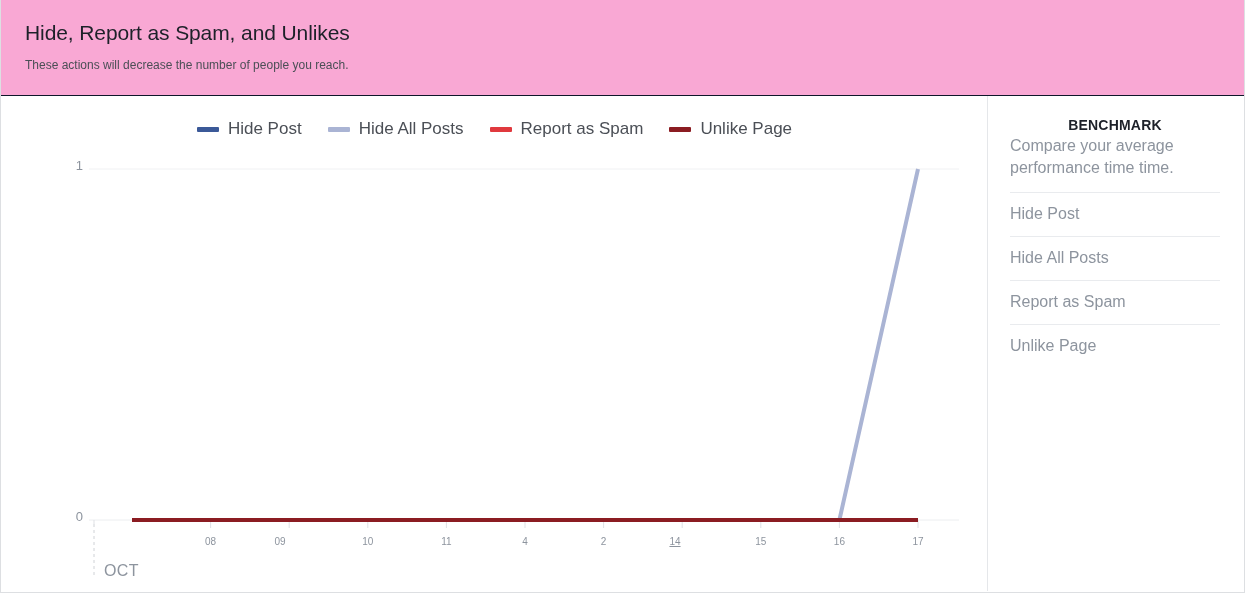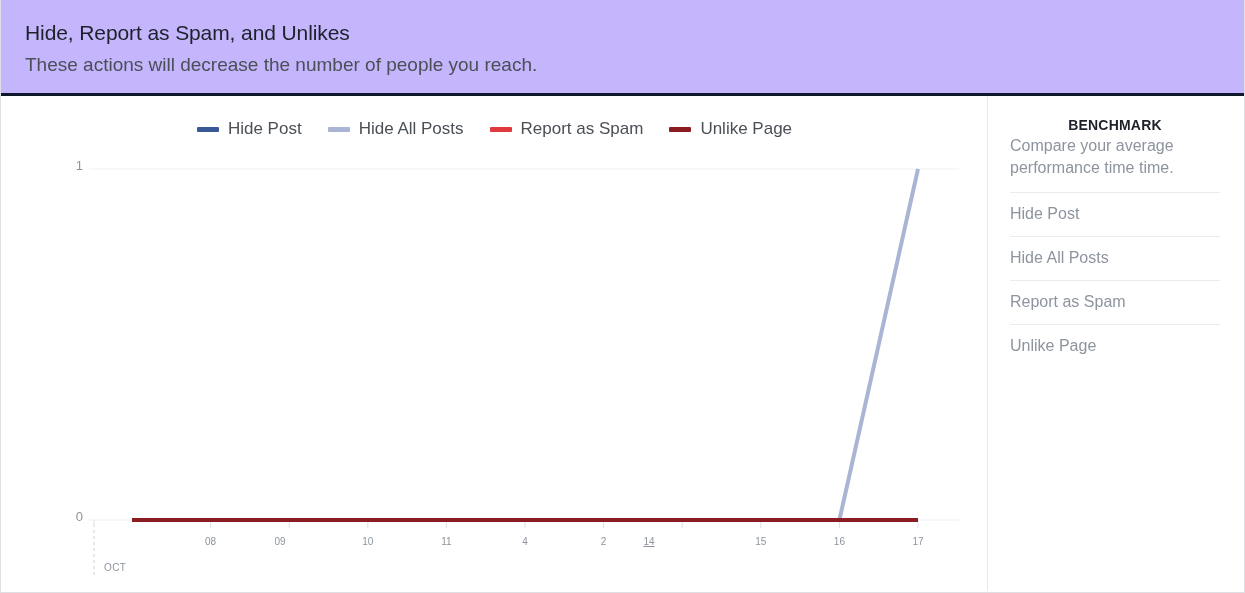--- a/index.html
+++ b/index.html
@@ -26,34 +26,34 @@
     background: #ffffff;
   }
 
   
   .card-header {
     position: absolute;
     left: 0; top: 0;
     width: 1243px;
     height: 96px;
     box-sizing: border-box;
-    background: #c4b5fd;
-    border-bottom: 3px solid #0f172a;
+    background: #f9a8d4;
+    border-bottom: 1px solid #0f172a;
     padding: 20px 0 0 24px;
   }
   .card-title {
     font-size: 21px;
     line-height: 26px;
     color: #1d2129;
     font-weight: 400;
     letter-spacing: -0.1px;
     margin: 0;
   }
   .card-subtitle {
-    font-size: 19px;
+    font-size: 12px;
     line-height: 20px;
     color: #4b4f56;
     margin: 9px 0 0 0;
     font-weight: 400;
   }
 
   
   .card-body {
     position: absolute;
     left: 0; top: 96px;
@@ -134,21 +134,21 @@
     color: #8d949e;
     top: 440px;
     width: 40px;
     margin-left: -20px;
     text-align: center;
   }
   .month-label {
     position: absolute;
     left: 103px;
     top: 466px;
-    font-size: 10px;
+    font-size: 16px;
     color: #8d949e;
     letter-spacing: 0.4px;
   }
 
   
   .bench-title {
     font-size: 14px;
     font-weight: bold;
     color: #1d2129;
     letter-spacing: 0.2px;
@@ -236,21 +236,21 @@
       <div class="y-label y-one">1</div>
       <div class="y-label y-zero">0</div>
 
       <div id="x-labels">
           <div class="x-label" style="left: 209.6px;">08</div>
           <div class="x-label" style="left: 279px;">09</div>
           <div class="x-label" style="left: 366.8px;">10</div>
           <div class="x-label" style="left: 445.4px;">11</div>
           <div class="x-label" style="left: 524px;">4</div>
           <div class="x-label" style="left: 602.6px;">2</div>
-          <div class="x-label" style="left: 648px; text-decoration: underline;">14</div>
+          <div class="x-label" style="left: 674px; text-decoration: underline;">14</div>
           <div class="x-label" style="left: 759.8px;">15</div>
           <div class="x-label" style="left: 838.4px;">16</div>
           <div class="x-label" style="left: 917px;">17</div>
         </div>
 
       <div class="month-label">OCT</div>
     </div>
 
     <div class="bench-pane">
       <div class="bench-title">BENCHMARK</div>

